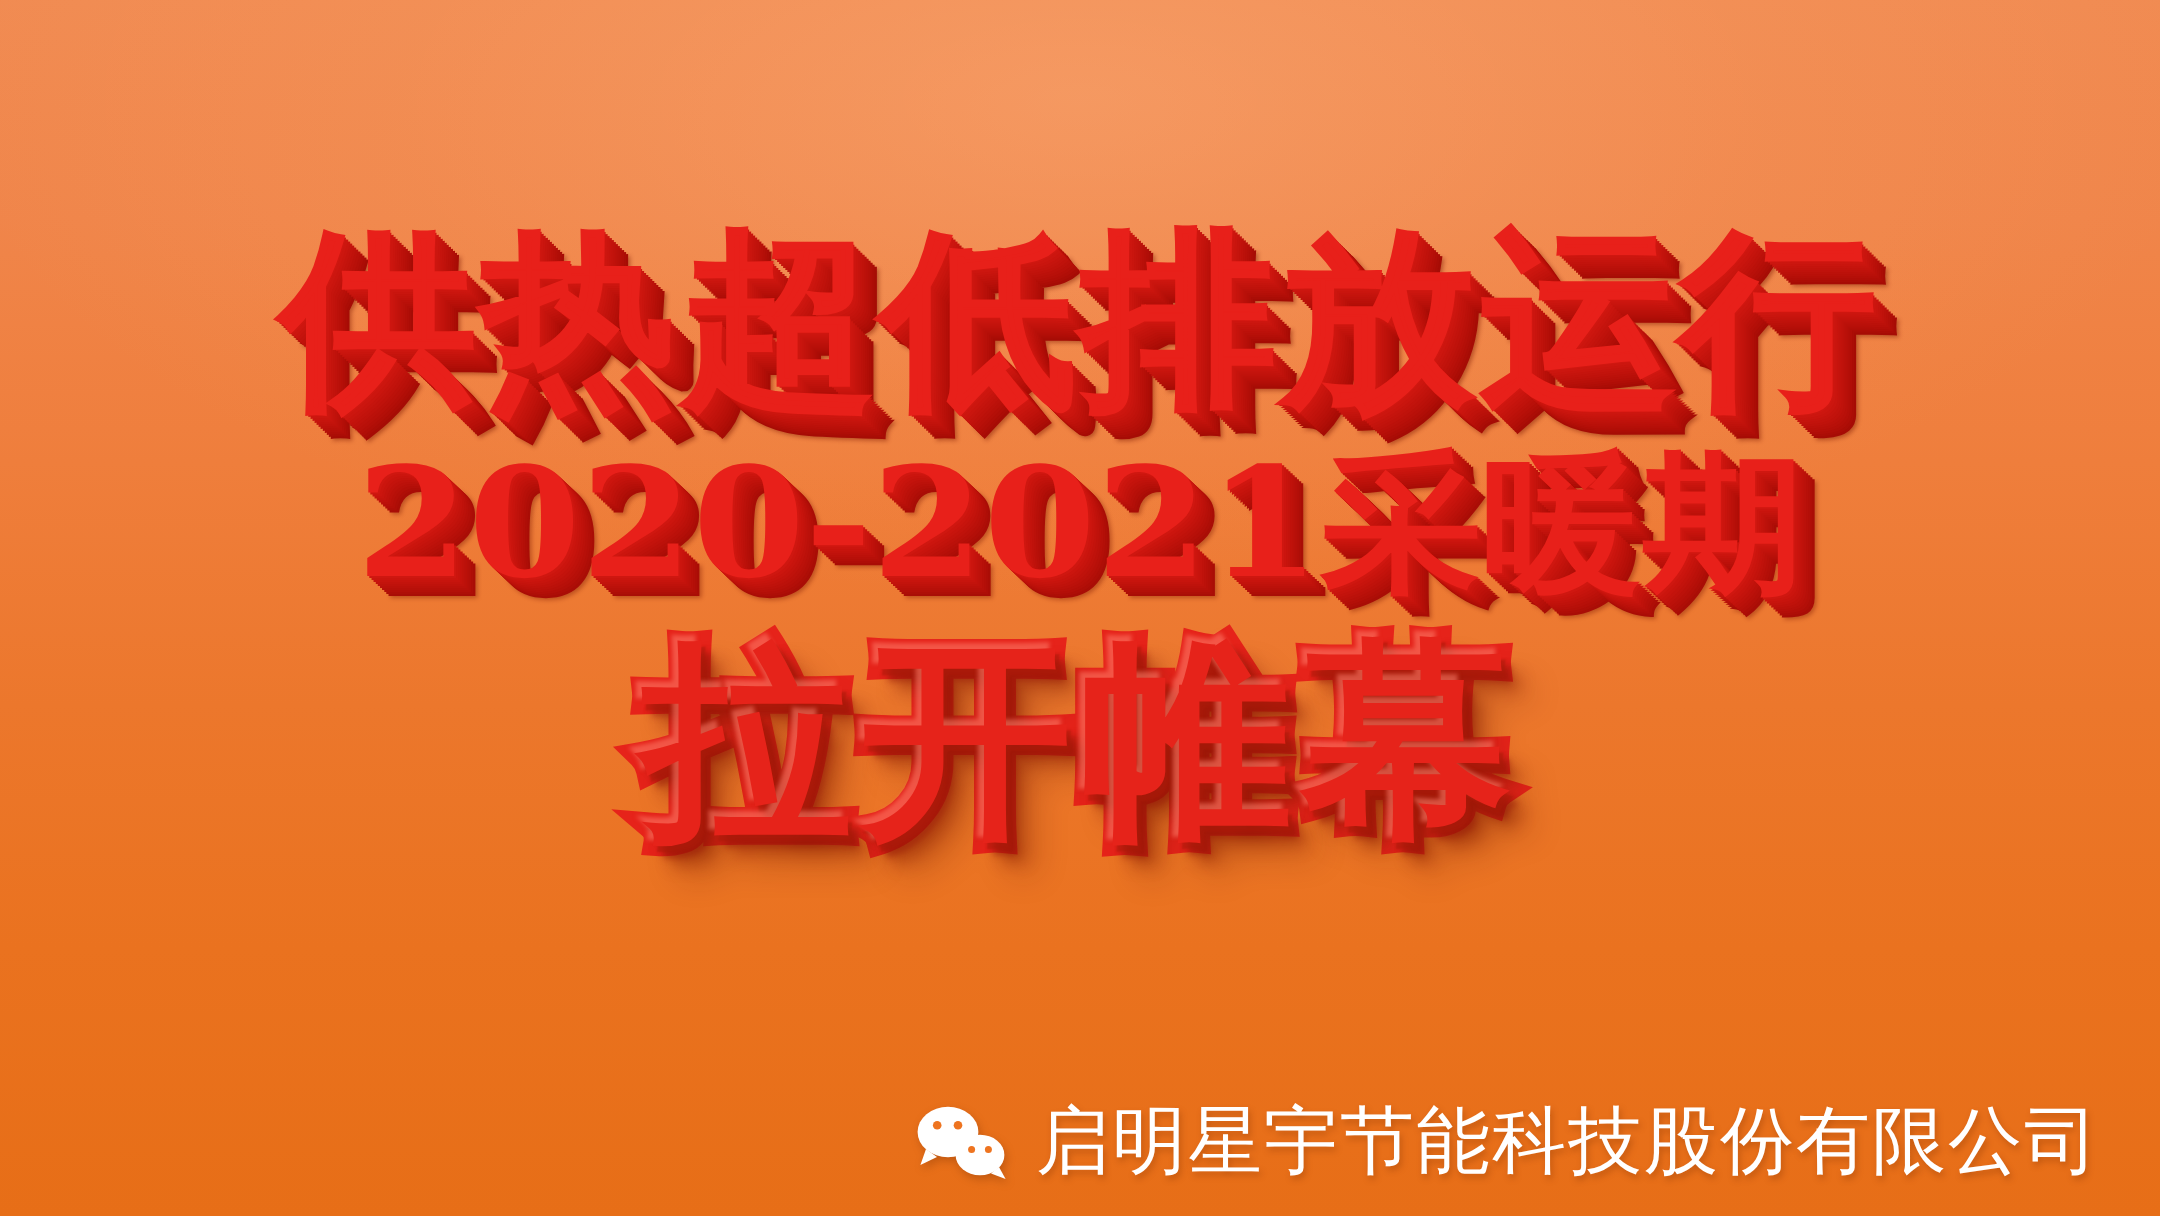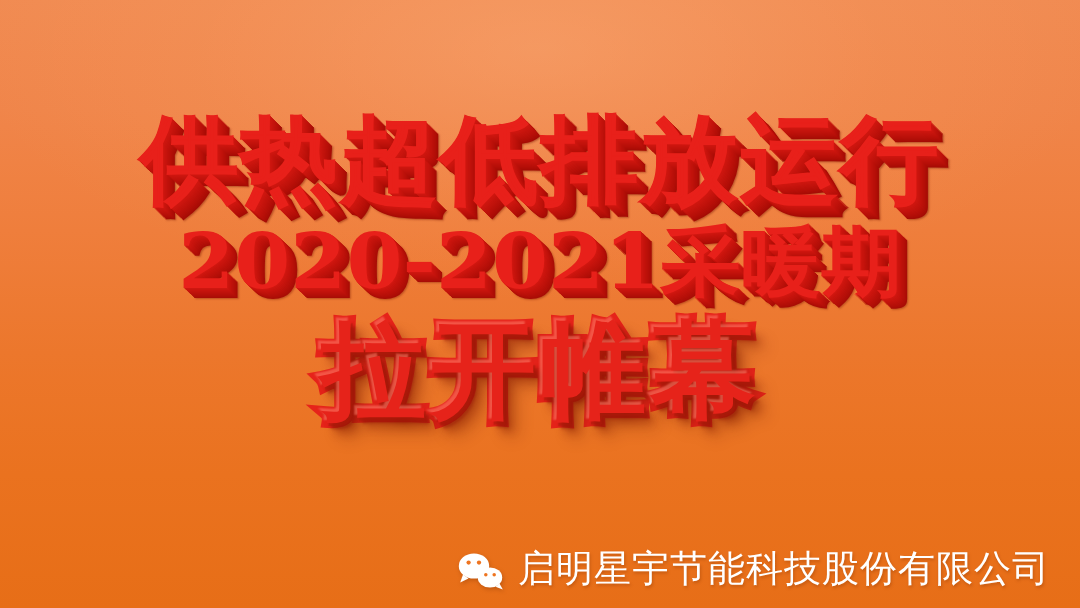--- a/index.html
+++ b/index.html
@@ -128,21 +128,21 @@
   }
 
   .wechat-mark {
     width: 46px;
     height: 38px;
     flex: 0 0 auto;
     filter: drop-shadow(1px 2px 2px rgba(120, 45, 0, 0.35));
   }
 
   .company-name {
-    font-family: Liberation Mono, monospace;
+    font-family: Liberation Serif, serif;
     font-size: 37px;
     font-weight: 400;
     color: #ffffff;
     letter-spacing: 1px;
     line-height: 1;
     text-shadow: 1px 2px 3px rgba(130, 50, 0, 0.35);
     white-space: nowrap;
   }
 </style>
 </head>

